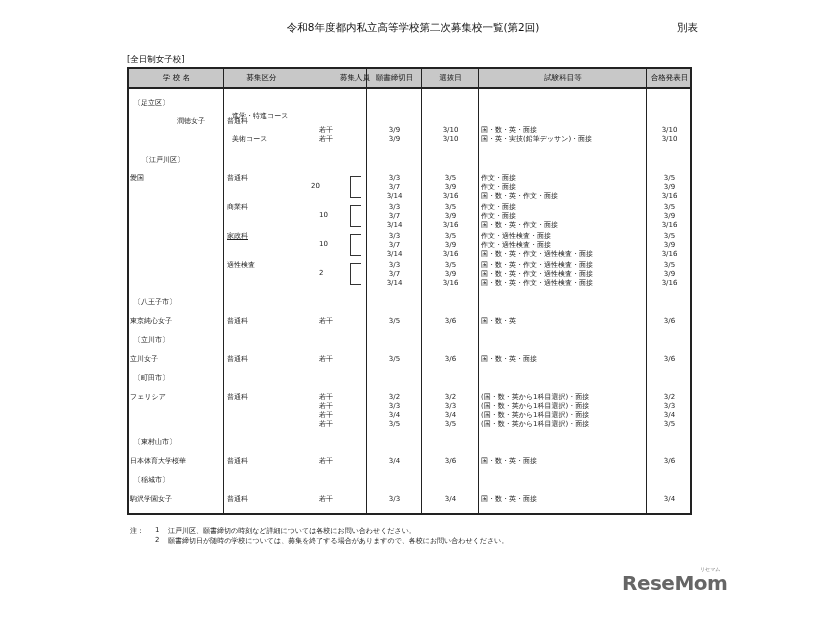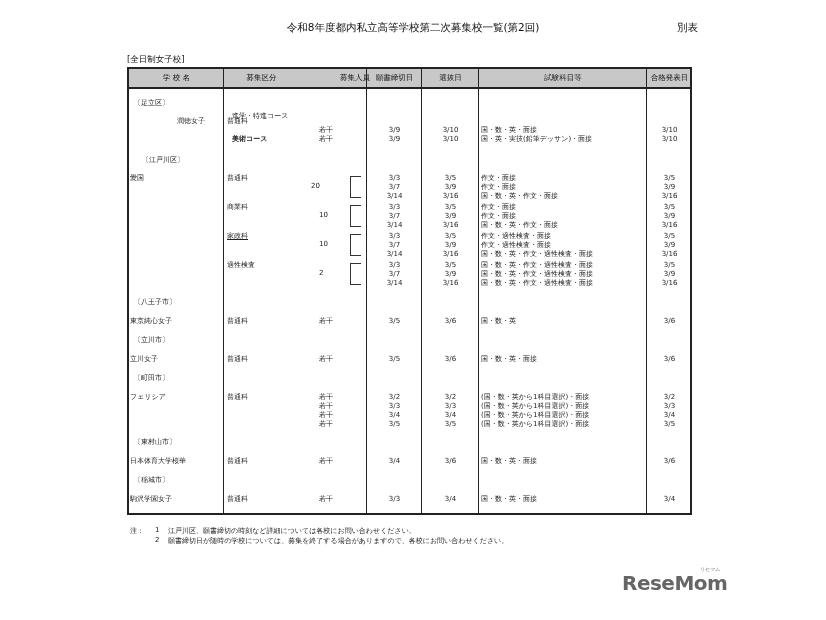--- a/index.html
+++ b/index.html
@@ -57,21 +57,21 @@
       <div class="c " style="left:5px;top:407px;">〔稲城市〕</div>
       <div class="c " style="left:1px;top:48px;margin-left:47px;">潤徳女子</div>
       <div class="c " style="left:1px;top:105px;">愛国</div>
       <div class="c " style="left:1px;top:248px;">東京純心女子</div>
       <div class="c " style="left:1px;top:286px;">立川女子</div>
       <div class="c " style="left:1px;top:324px;">フェリシア</div>
       <div class="c " style="left:1px;top:388px;">日本体育大学桜華</div>
       <div class="c " style="left:1px;top:426px;">駒沢学園女子</div>
       <div class="c " style="left:98px;top:48px;">普通科</div>
       <div class="c " style="left:103px;top:43px;">進学・特進コース</div>
-      <div class="c " style="left:103px;top:66px;font-weight:bold;">美術コース</div>
+      <div class="c " style="left:103px;top:66px;">美術コース</div>
       <div class="c " style="left:98px;top:105px;">普通科</div>
       <div class="c " style="left:98px;top:134px;">商業科</div>
       <div class="c " style="left:98px;top:163px;text-decoration:underline;">家政科</div>
       <div class="c " style="left:98px;top:192px;">適性検査</div>
       <div class="c " style="left:98px;top:248px;">普通科</div>
       <div class="c " style="left:98px;top:286px;">普通科</div>
       <div class="c " style="left:98px;top:324px;">普通科</div>
       <div class="c " style="left:98px;top:388px;">普通科</div>
       <div class="c " style="left:98px;top:426px;">普通科</div>
       <div class="c r" style="left:182px;width:27px;top:113px;">20</div>

